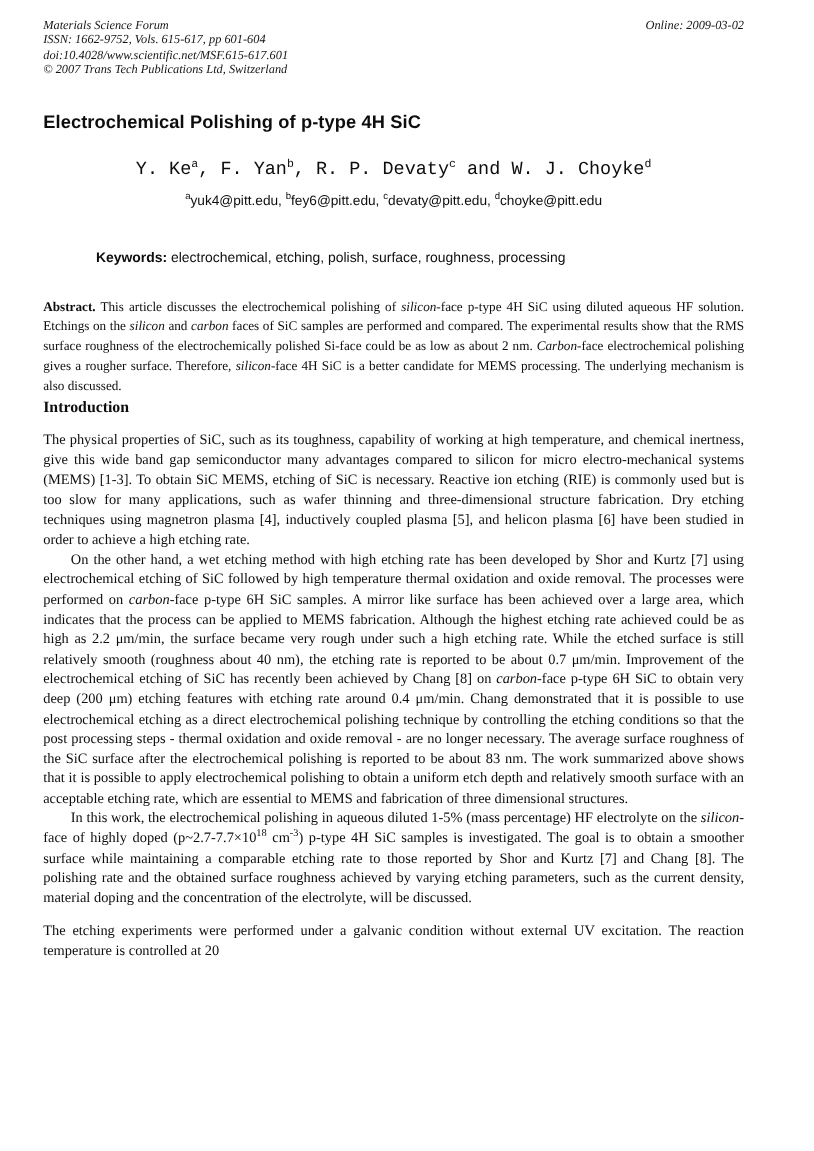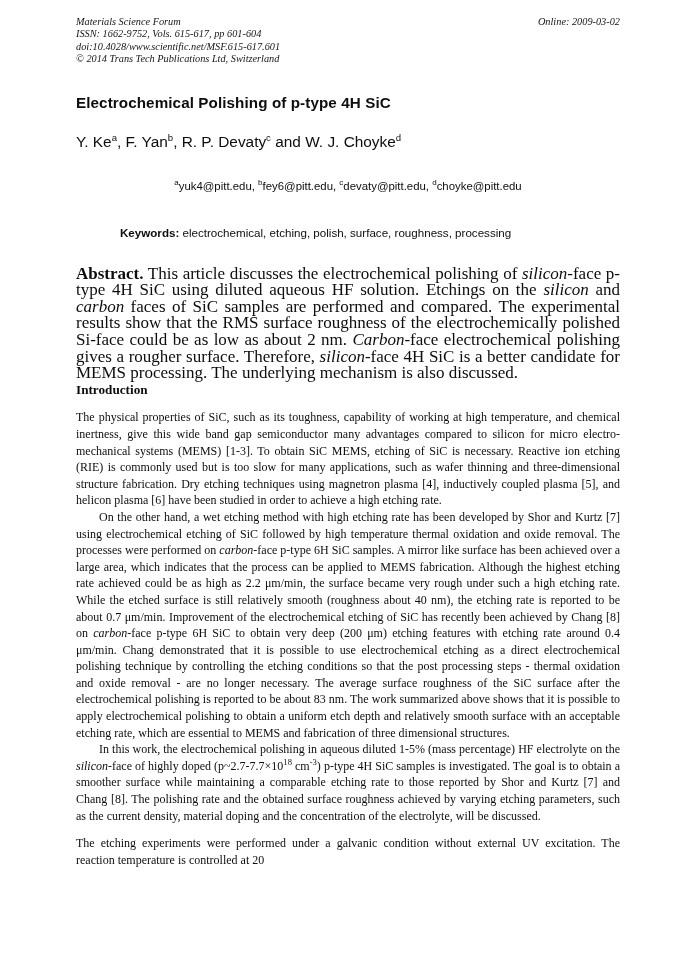--- a/index.html
+++ b/index.html
@@ -14,21 +14,21 @@
     font-family: "Liberation Serif", "DejaVu Serif", serif;
     color: #0d0d0d;
     -webkit-font-smoothing: antialiased;
   }
 
   .page {
     position: relative;
     width: 678px;
     height: 775px;
     box-sizing: border-box;
-    padding: 16px 58px 0 76px;
+    padding: 16px 58px 0 36px;
   }
 
   
   .journal-header {
     display: flex;
     justify-content: space-between;
     align-items: flex-start;
     font-family: "Liberation Serif", "DejaVu Serif", serif;
     font-style: italic;
     font-size: 10.3px;
@@ -45,38 +45,38 @@
     font-family: "Liberation Sans", "DejaVu Sans", sans-serif;
     font-weight: bold;
     font-size: 15.2px;
     line-height: 18px;
     letter-spacing: 0.1px;
   }
 
   
   .authors {
     margin-top: 20px;
-    text-align: left;
-    font-family: Liberation Sans, sans-serif;
+    text-align: center;
+    font-family: Liberation Mono, monospace;
     font-size: 15.4px;
     line-height: 19px;
     font-weight: normal;
   }
   .authors sup { font-size: 9.6px; vertical-align: super; line-height: 0; }
 
   .affiliation {
     margin-top: 13px;
     text-align: center;
     font-family: "Liberation Sans", "DejaVu Sans", sans-serif;
     font-size: 11.6px;
     line-height: 15px;
   }
 
   .emails {
-    margin-top: 28px;
+    margin-top: 10px;
     text-align: center;
     font-family: "Liberation Sans", "DejaVu Sans", sans-serif;
     font-size: 11.4px;
     line-height: 15px;
   }
   .emails sup { font-size: 8px; vertical-align: super; line-height: 0; }
 
   
   .keywords {
     margin-top: 31px;
@@ -84,21 +84,21 @@
     font-size: 11.6px;
     line-height: 15px;
     margin-left: 44px;
   }
   .keywords .kw-label { font-weight: bold; }
 
   
   .abstract {
     margin-top: 26px;
     text-align: justify;
-    font-size: 17px;
+    font-size: 11px;
     line-height: 16.6px;
   }
   .abstract .ab-label { font-weight: bold; }
 
   
   .section-heading {
     font-weight: bold;
     font-size: 13.2px;
     line-height: 16.6px;
   }
@@ -116,21 +116,21 @@
 </head>
 <body>
 
 <div class="page">
 
   <div class="journal-header">
     <div class="journal-header-left">
       <div>Materials Science Forum</div>
       <div>ISSN: 1662-9752, Vols. 615-617, pp 601-604</div>
       <div>doi:10.4028/www.scientific.net/MSF.615-617.601</div>
-      <div>© 2014 Trans Tech Publications Ltd, Switzerland</div>
+      <div>© 2007 Trans Tech Publications Ltd, Switzerland</div>
     </div>
     <div class="journal-header-right">Online: 2009-03-02</div>
   </div>
 
   <div class="doc-title">Electrochemical Polishing of p-type 4H SiC</div>
 
   <div class="authors">
     <span>Y. Ke</span><sup>a</sup>,
     <span>F. Yan</span><sup>b</sup>,
     <span>R. P. Devaty</span><sup>c</sup>

